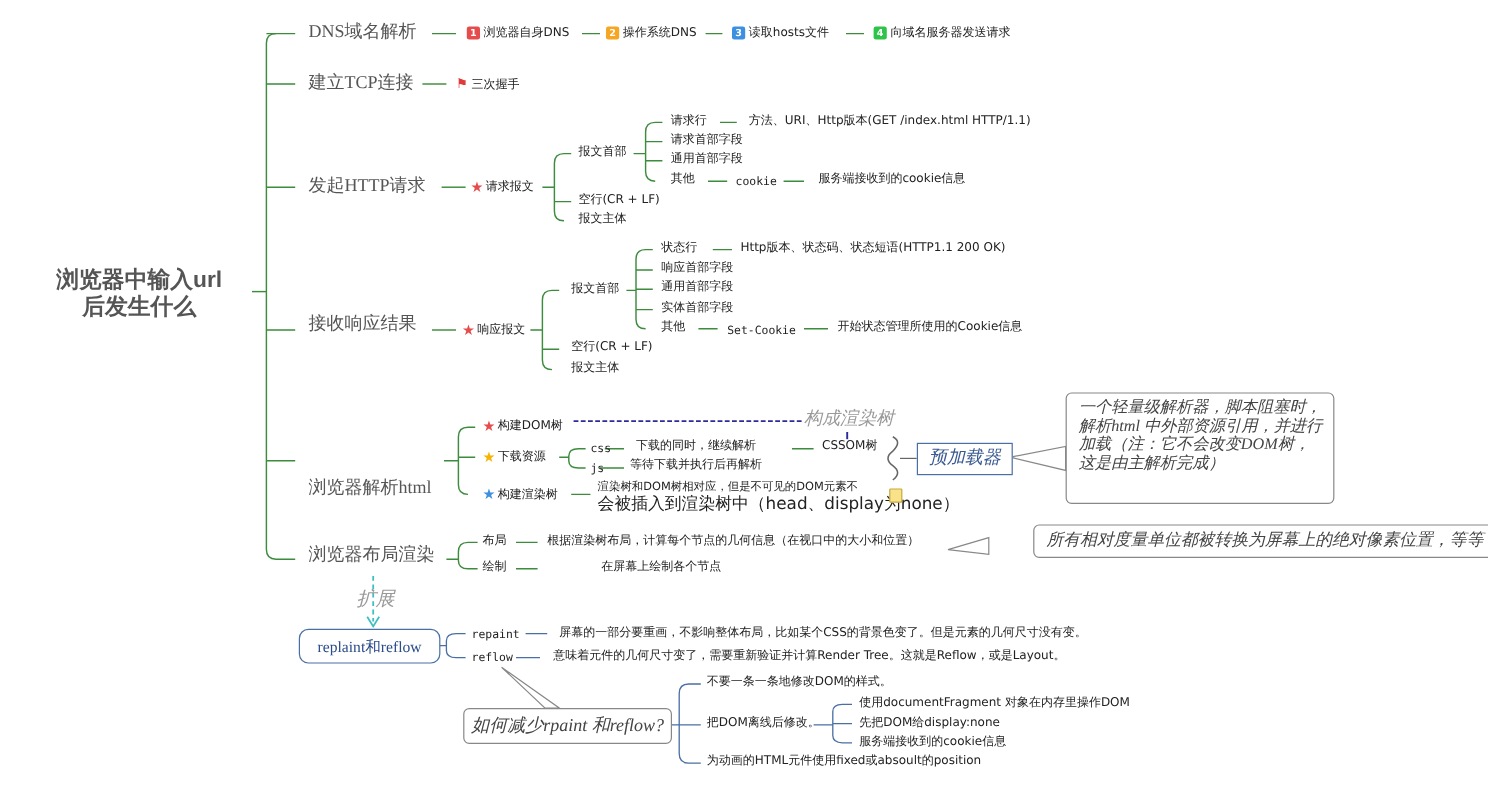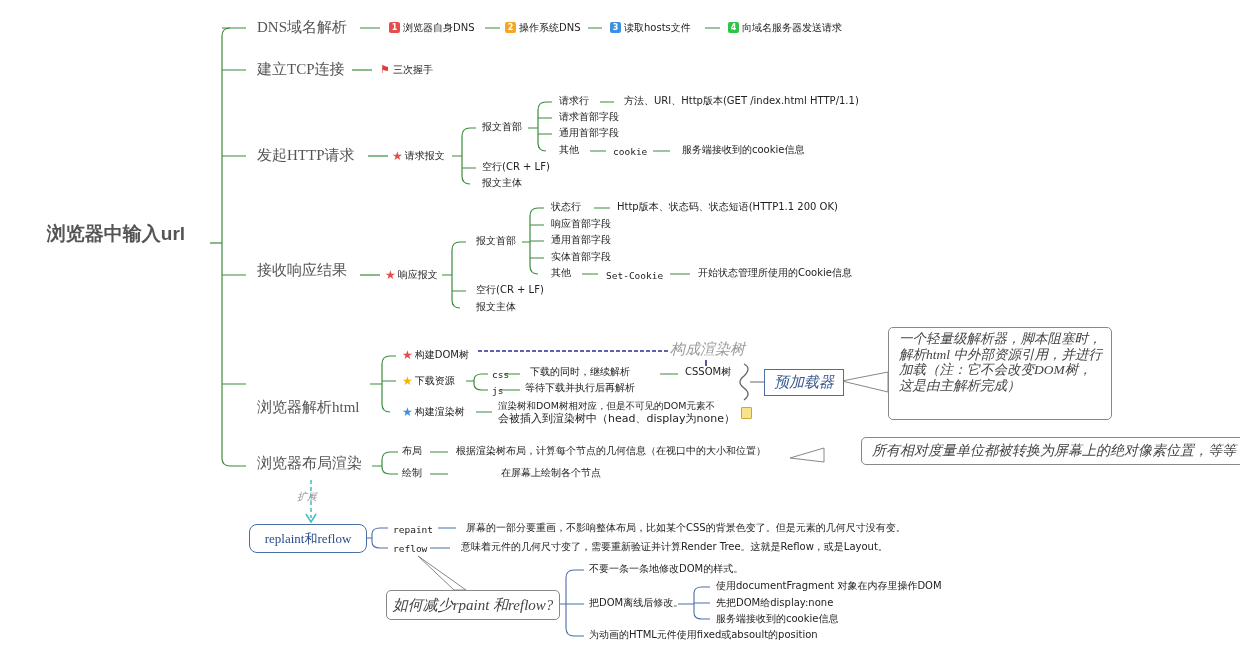--- a/index.html
+++ b/index.html
@@ -77,20 +77,21 @@
 
     <path d="M560 604 H566 M574 570 Q566 570 566 578 V628 Q566 636 574 636 M566 604 H584 M574 570 H584 M574 636 H584"></path>
     <path d="M678 604 H694 M702 587 Q694 587 694 593 V613 Q694 619 702 619 M694 603 H710 M702 587 H710 M702 619 H710"></path>
   </g>
 
   <path d="M418 556 L454 590 L466 590 Z" fill="#fff" stroke="#888" stroke-width="1"></path>
 </svg>
 
 <div class="root">
   <div>浏览器中输入url</div>
+  <div>后发生什么</div>
 </div>
 
 <div class="t l1" style="left:257px;top:20px;">DNS域名解析</div>
 <div class="t s" style="left:389px;top:22px;">
   <span class="badge" style="background:#e74c4c">1</span><span>浏览器自身DNS</span>
 </div>
 <div class="t s" style="left:505px;top:22px;">
   <span class="badge" style="background:#f5a623">2</span><span>操作系统DNS</span>
 </div>
 <div class="t s" style="left:610px;top:22px;">
@@ -146,32 +147,32 @@
 </div>
 <div class="t mono" style="left:492px;top:370px;">css</div>
 <div class="t s" style="left:530px;top:367px;">下载的同时，继续解析</div>
 <div class="t s" style="left:685px;top:367px;">CSSOM树</div>
 <div class="t mono" style="left:492px;top:386px;">js</div>
 <div class="t s" style="left:525px;top:383px;">等待下载并执行后再解析</div>
 <div class="t s" style="left:402px;top:406px;">
   <span class="star" style="color:#3d8fe0">★</span><span>构建渲染树</span>
 </div>
 <div class="t s" style="left:498px;top:401px;font-size:9.5px;">渲染树和DOM树相对应，但是不可见的DOM元素不</div>
-<div class="t s" style="left:498px;top:413px;font-size:11px;">会被插入到渲染树中（head、display为none）</div>
+<div class="t s" style="left:498px;top:413px;font-size:14px;">会被插入到渲染树中（head、display为none）</div>
 <div class="note-icon" style="left:741px;top:407px;"></div>
 <div class="boxblue" style="left:764px;top:369px;width:78px;height:25px;line-height:25px;">预加载器</div>
 <div class="callout" style="left:888px;top:327px;width:206px;height:88px;padding:3px 6px 0 10px;font-size:13.5px;line-height:15.5px;white-space:normal;">一个轻量级解析器，脚本阻塞时，解析html 中外部资源引用，并进行加载（注：它不会改变DOM树，这是由主解析完成）</div>
 
 <div class="t l1" style="left:257px;top:456px;">浏览器布局渲染</div>
 <div class="t s" style="left:402px;top:446px;">布局</div>
 <div class="t s" style="left:456px;top:446px;">根据渲染树布局，计算每个节点的几何信息（在视口中的大小和位置）</div>
 <div class="t s" style="left:402px;top:468px;">绘制</div>
 <div class="t s" style="left:456px;top:468px;margin-left:45px;">在屏幕上绘制各个节点</div>
 <div class="callout" style="left:824px;top:437px;width:398px;height:26px;line-height:26px;font-size:14px;padding-left:10px;margin-left:37px;">所有相对度量单位都被转换为屏幕上的绝对像素位置，等等</div>
-<div class="t gray-it" style="left:297px;top:492px;font-size:10px;">扩展</div>
+<div class="t gray-it" style="left:297px;top:492px;font-size:16px;">扩展</div>
 
 <div class="rr" style="left:249px;top:524px;width:116px;height:27px;line-height:27px;">replaint和reflow</div>
 <div class="t mono" style="left:393px;top:525px;">repaint</div>
 <div class="t s" style="left:466px;top:523px;">屏幕的一部分要重画，不影响整体布局，比如某个CSS的背景色变了。但是元素的几何尺寸没有变。</div>
 <div class="t mono" style="left:393px;top:544px;">reflow</div>
 <div class="t s" style="left:461px;top:542px;">意味着元件的几何尺寸变了，需要重新验证并计算Render Tree。这就是Reflow，或是Layout。</div>
 
 <div class="callout" style="left:386px;top:590px;width:172px;height:28px;line-height:28px;font-size:15px;text-align:center;">如何减少rpaint 和reflow?</div>
 <div class="t s" style="left:589px;top:564px;">不要一条一条地修改DOM的样式。</div>
 <div class="t s" style="left:589px;top:598px;">把DOM离线后修改。</div>

